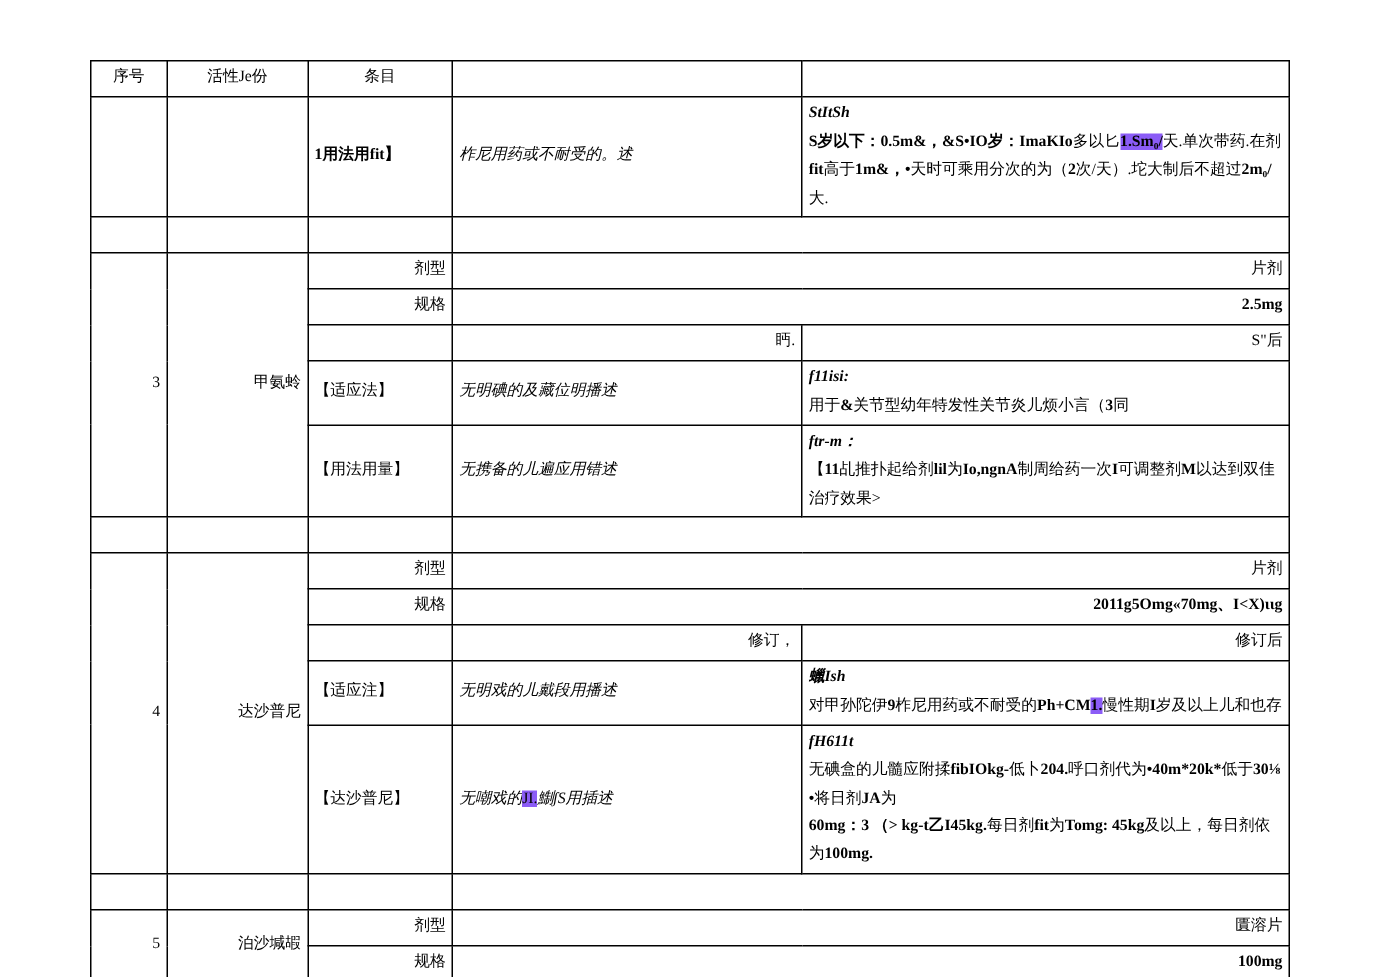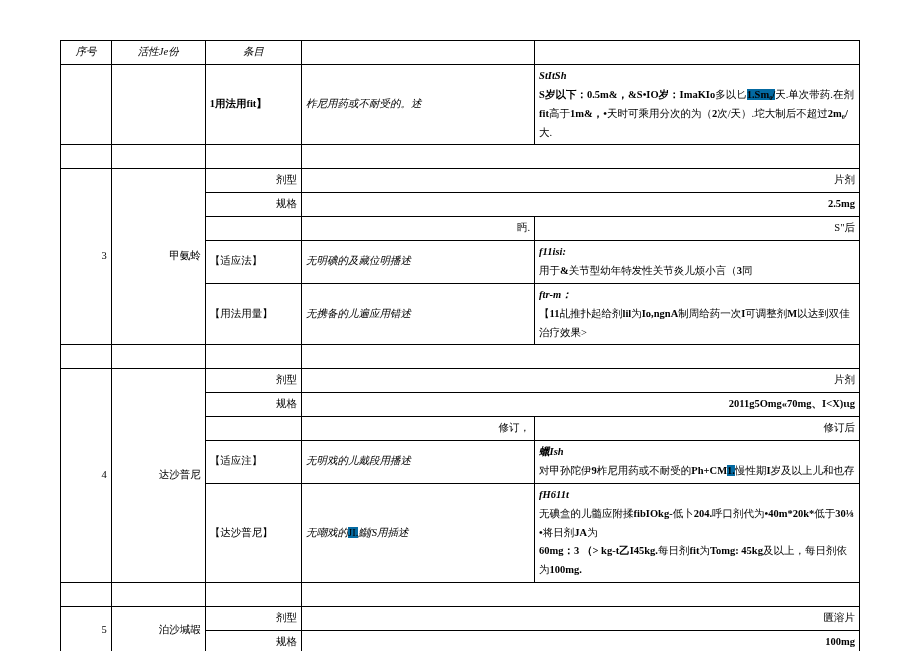--- a/index.html
+++ b/index.html
@@ -17,27 +17,26 @@
   }
   td {
     border: 1px solid #000;
     padding: 2px 4px;
     vertical-align: middle;
     line-height: 1.8;
     word-break: break-all;
   }
   .th {
     text-align: center;
-    font-style: italic;
   }
   .center { text-align: right; }
   .left   { text-align: left; }
   .italic { font-style: italic; }
   .bold   { font-weight: bold; }
-  .hl     { background: #0369a1; }
+  .hl     { background: #8b5cf6; }
   .col-seq  { width: 44px; }
   .col-act  { width: 90px; }
   .col-item { width: 92px; }
   .col-before { width: 238px; }
   .col-after  { width: 336px; }
 </style>
 </head>
 <body>
 
 <table>

